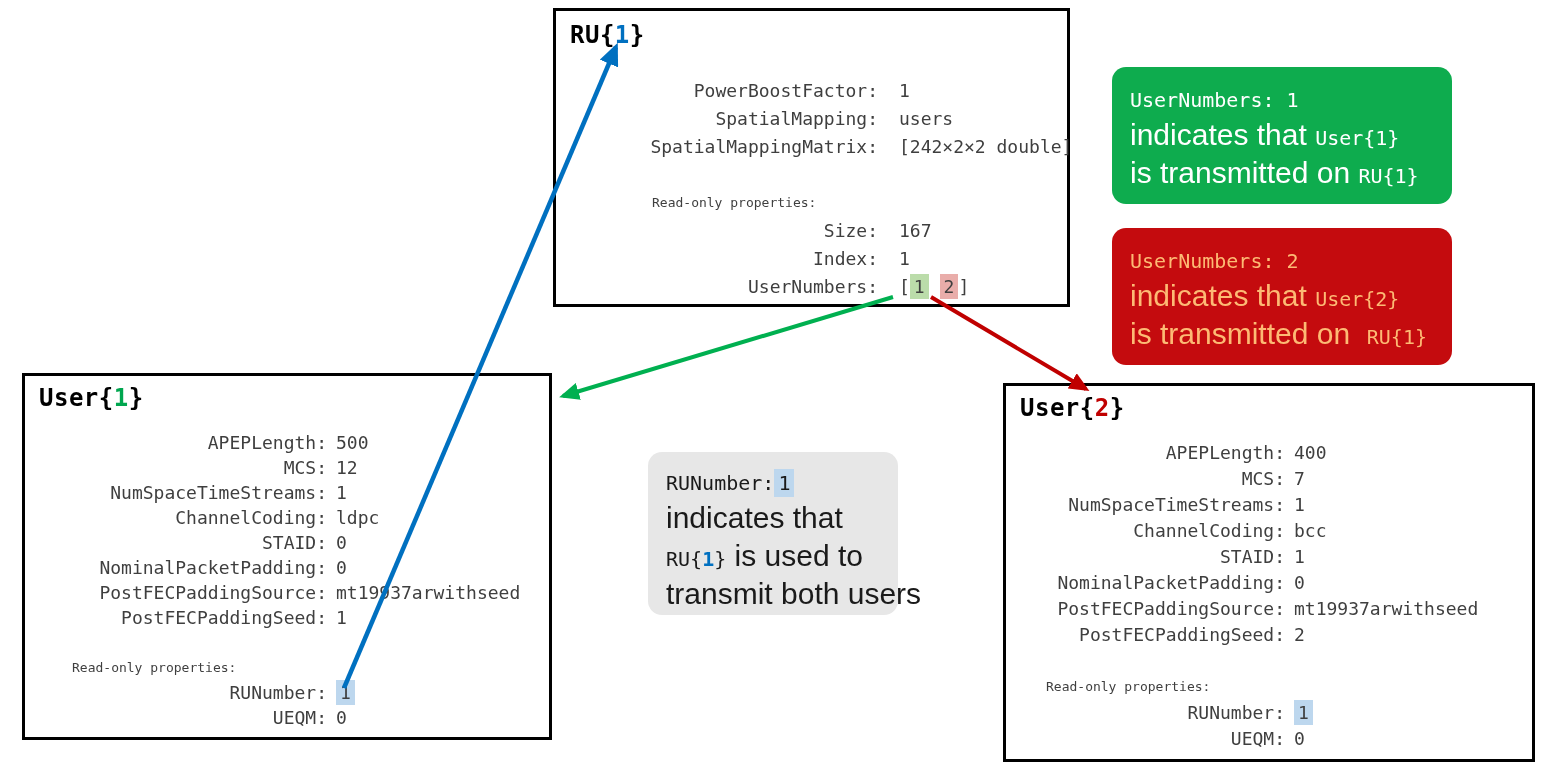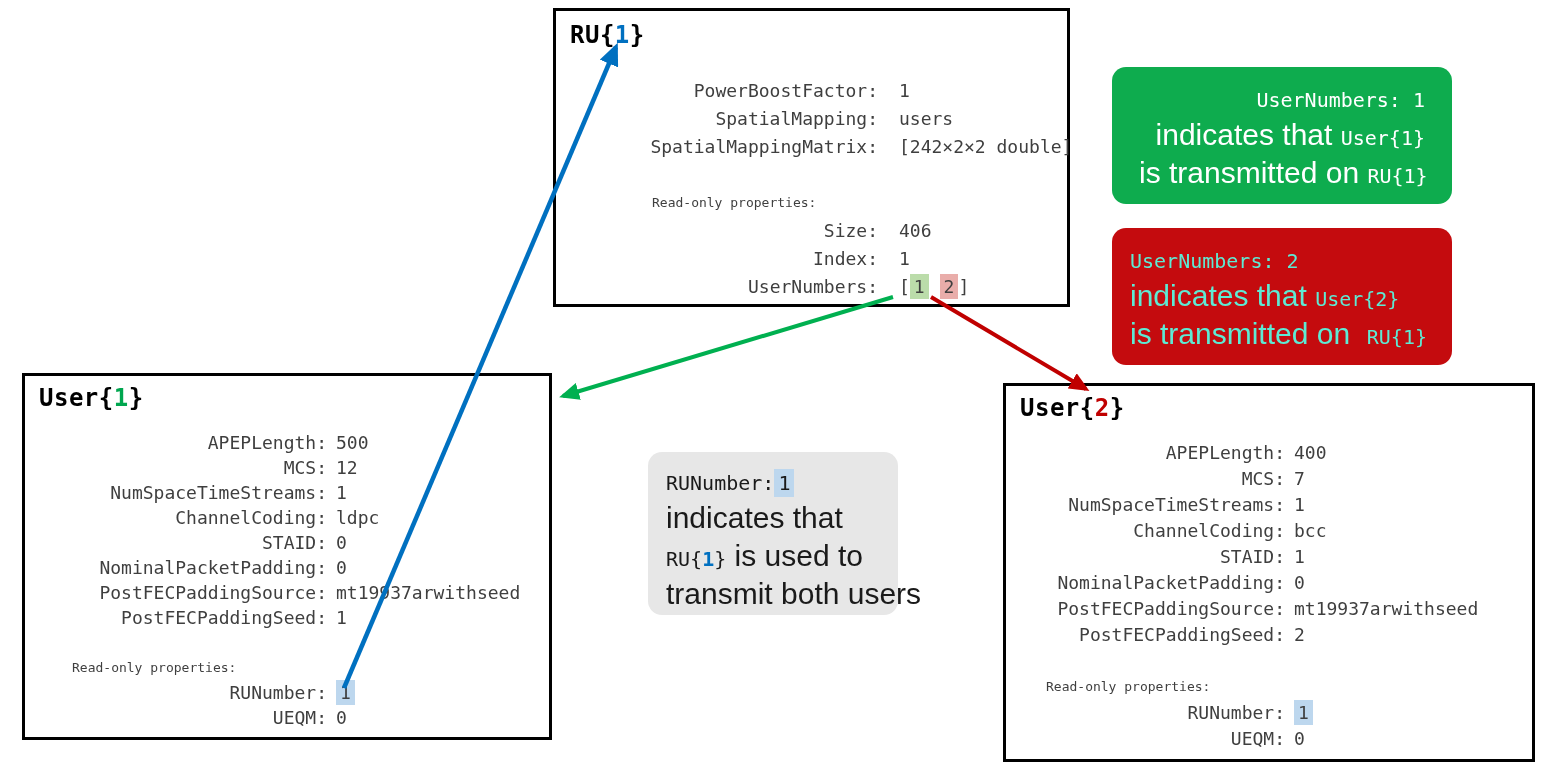--- a/index.html
+++ b/index.html
@@ -38,24 +38,24 @@
   .seg { white-space:pre; }
   .seg.num-blue  { color:var(--blue);  font-weight:bold; }
   .seg.num-green { color:var(--green); font-weight:bold; }
   .seg.num-red   { color:var(--red);   font-weight:bold; }
   .seg.hl-blue   { background:var(--hl_blue);  padding:2px 4px; }
   .seg.hl-green  { background:var(--hl_green); padding:2px 4px; }
   .seg.hl-pink   { background:var(--hl_pink);  padding:2px 4px; }
 
   
   .note { position:absolute; box-sizing:border-box; border-radius:14px; }
-  .note-green { left:1112px; top:67px;  width:340px; height:137px; padding:17px 27px;
-                background:var(--note_green_bg); color:#fff;text-align:right; }
+  .note-green { left:1112px; top:67px;  width:340px; height:137px; padding:17px 18px;
+                background:var(--note_green_bg); color:#fff; }
   .note-red   { left:1112px; top:228px; width:340px; height:137px; padding:17px 18px;
-                background:var(--note_red_bg); color:#5eead4; }
+                background:var(--note_red_bg); color:#fdba74; }
   .note-gray  { left:648px;  top:452px; width:250px; height:163px; padding:15px 18px;
                 background:var(--note_gray_bg); color:#1a1a1a; }
   .note .line { line-height:33px; }
   .note-gray .line { line-height:33px; }
   .note .seg.mono { font-family:"DejaVu Sans Mono", monospace; font-size:20px; }
   .note .seg.sans { font-family:"Liberation Sans", sans-serif; font-size:30px; }
 
   
   .overlay { position:absolute; left:0; top:0; width:1560px; height:770px;
              pointer-events:none; z-index:10; }
@@ -66,21 +66,21 @@
 <div class="canvas">
 
   <div class="pbox box-ru">
     <div class="box-title"><span class="seg">RU{</span><span class="seg num-blue">1</span><span class="seg">}</span></div>
     <div>
         <div class="prop-row"><span class="prop-name">PowerBoostFactor:</span><span class="prop-val"><span class="seg">1</span></span></div>
         <div class="prop-row"><span class="prop-name">SpatialMapping:</span><span class="prop-val"><span class="seg">users</span></span></div>
         <div class="prop-row"><span class="prop-name">SpatialMappingMatrix:</span><span class="prop-val"><span class="seg">[242×2×2 double]</span></span></div>
         <div class="blank-row"></div>
         <div class="prop-label">Read-only properties:</div>
-        <div class="prop-row"><span class="prop-name">Size:</span><span class="prop-val"><span class="seg">406</span></span></div>
+        <div class="prop-row"><span class="prop-name">Size:</span><span class="prop-val"><span class="seg">167</span></span></div>
         <div class="prop-row"><span class="prop-name">Index:</span><span class="prop-val"><span class="seg">1</span></span></div>
         <div class="prop-row"><span class="prop-name">UserNumbers:</span><span class="prop-val"><span class="seg">[</span><span class="seg hl-green">1</span><span class="seg"> </span><span class="seg hl-pink">2</span><span class="seg">]</span></span></div>
       </div>
   </div>
 
   <div class="pbox box-user1">
     <div class="box-title"><span class="seg">User{</span><span class="seg num-green">1</span><span class="seg">}</span></div>
     <div>
         <div class="prop-row"><span class="prop-name">APEPLength:</span><span class="prop-val"><span class="seg">500</span></span></div>
         <div class="prop-row"><span class="prop-name">MCS:</span><span class="prop-val"><span class="seg">12</span></span></div>

